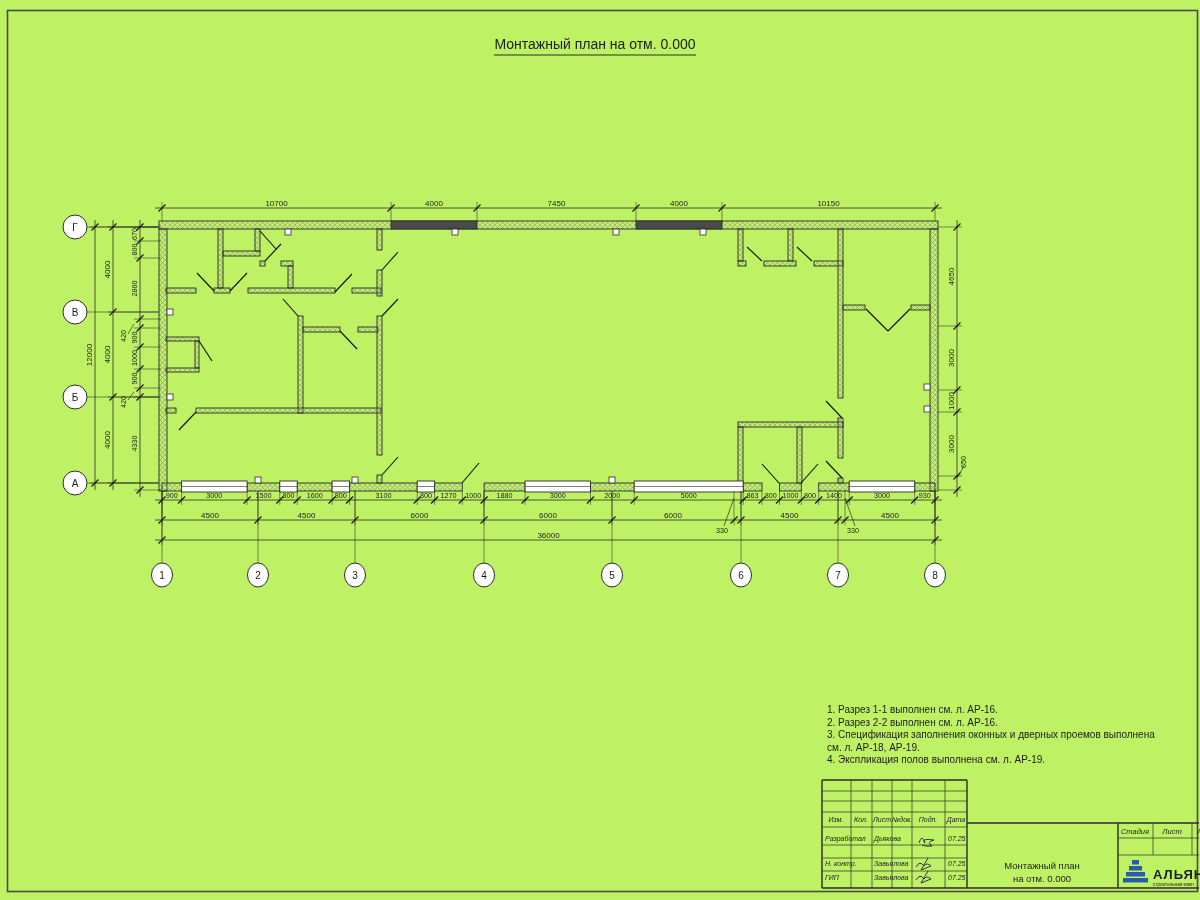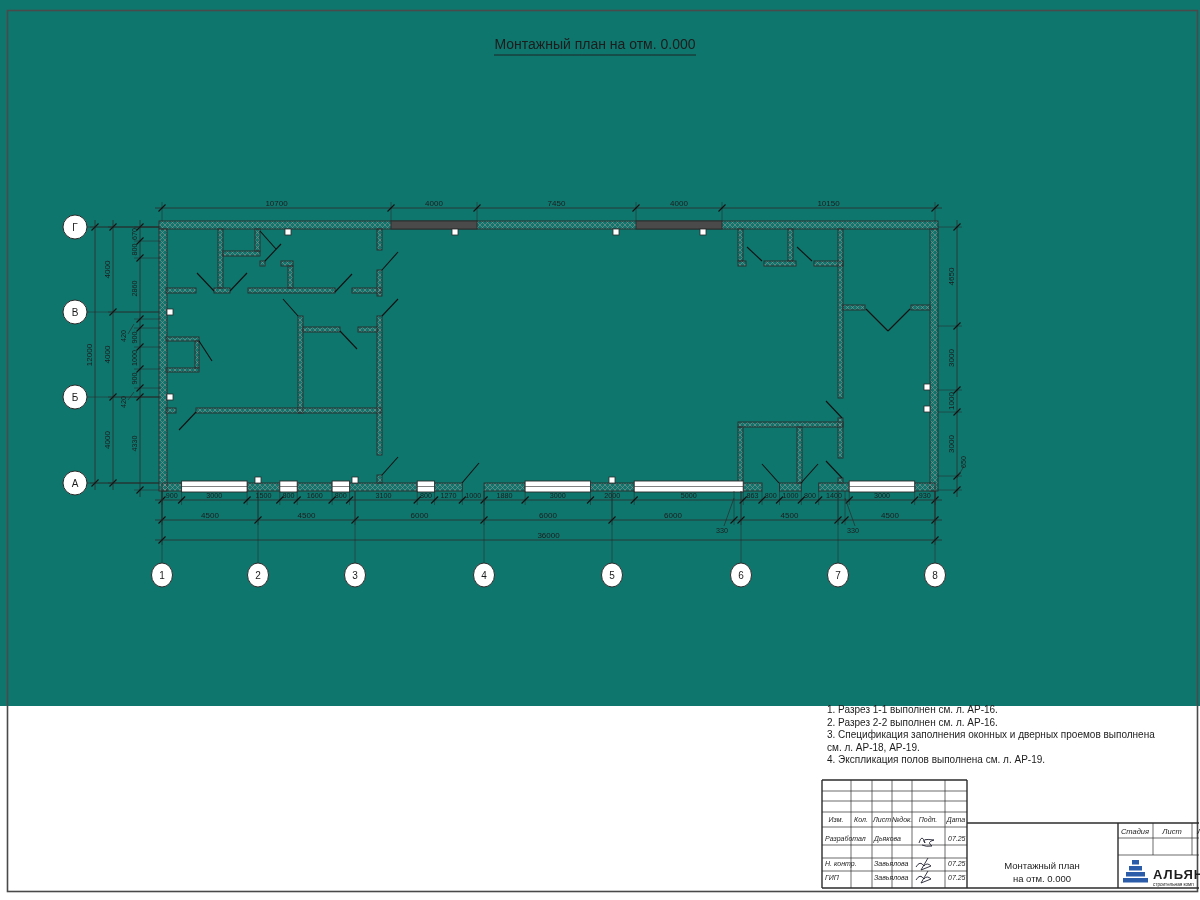--- a/index.html
+++ b/index.html
@@ -1,17 +1,17 @@
 <!DOCTYPE html>
 <html><head>
 <meta charset="utf-8">
 <style>
   html,body{margin:0;padding:0;width:1200px;height:900px;background:#ffffff;overflow:hidden;
             font-family:"Liberation Sans", sans-serif;}
-  #sheet{position:relative;width:1200px;height:706px;background:#0f766e;}
+  #sheet{position:relative;width:1200px;height:900px;background:#bef264;}
   svg{position:absolute;left:0;top:0;}
   text{fill:#1c1c1c;}
 </style>
 </head>
 <body>
 
 <div id="sheet">
 <svg width="1200" height="900" viewBox="0 0 1200 900">
   <defs>
     <pattern id="hatch" patternUnits="userSpaceOnUse" width="5" height="5">

